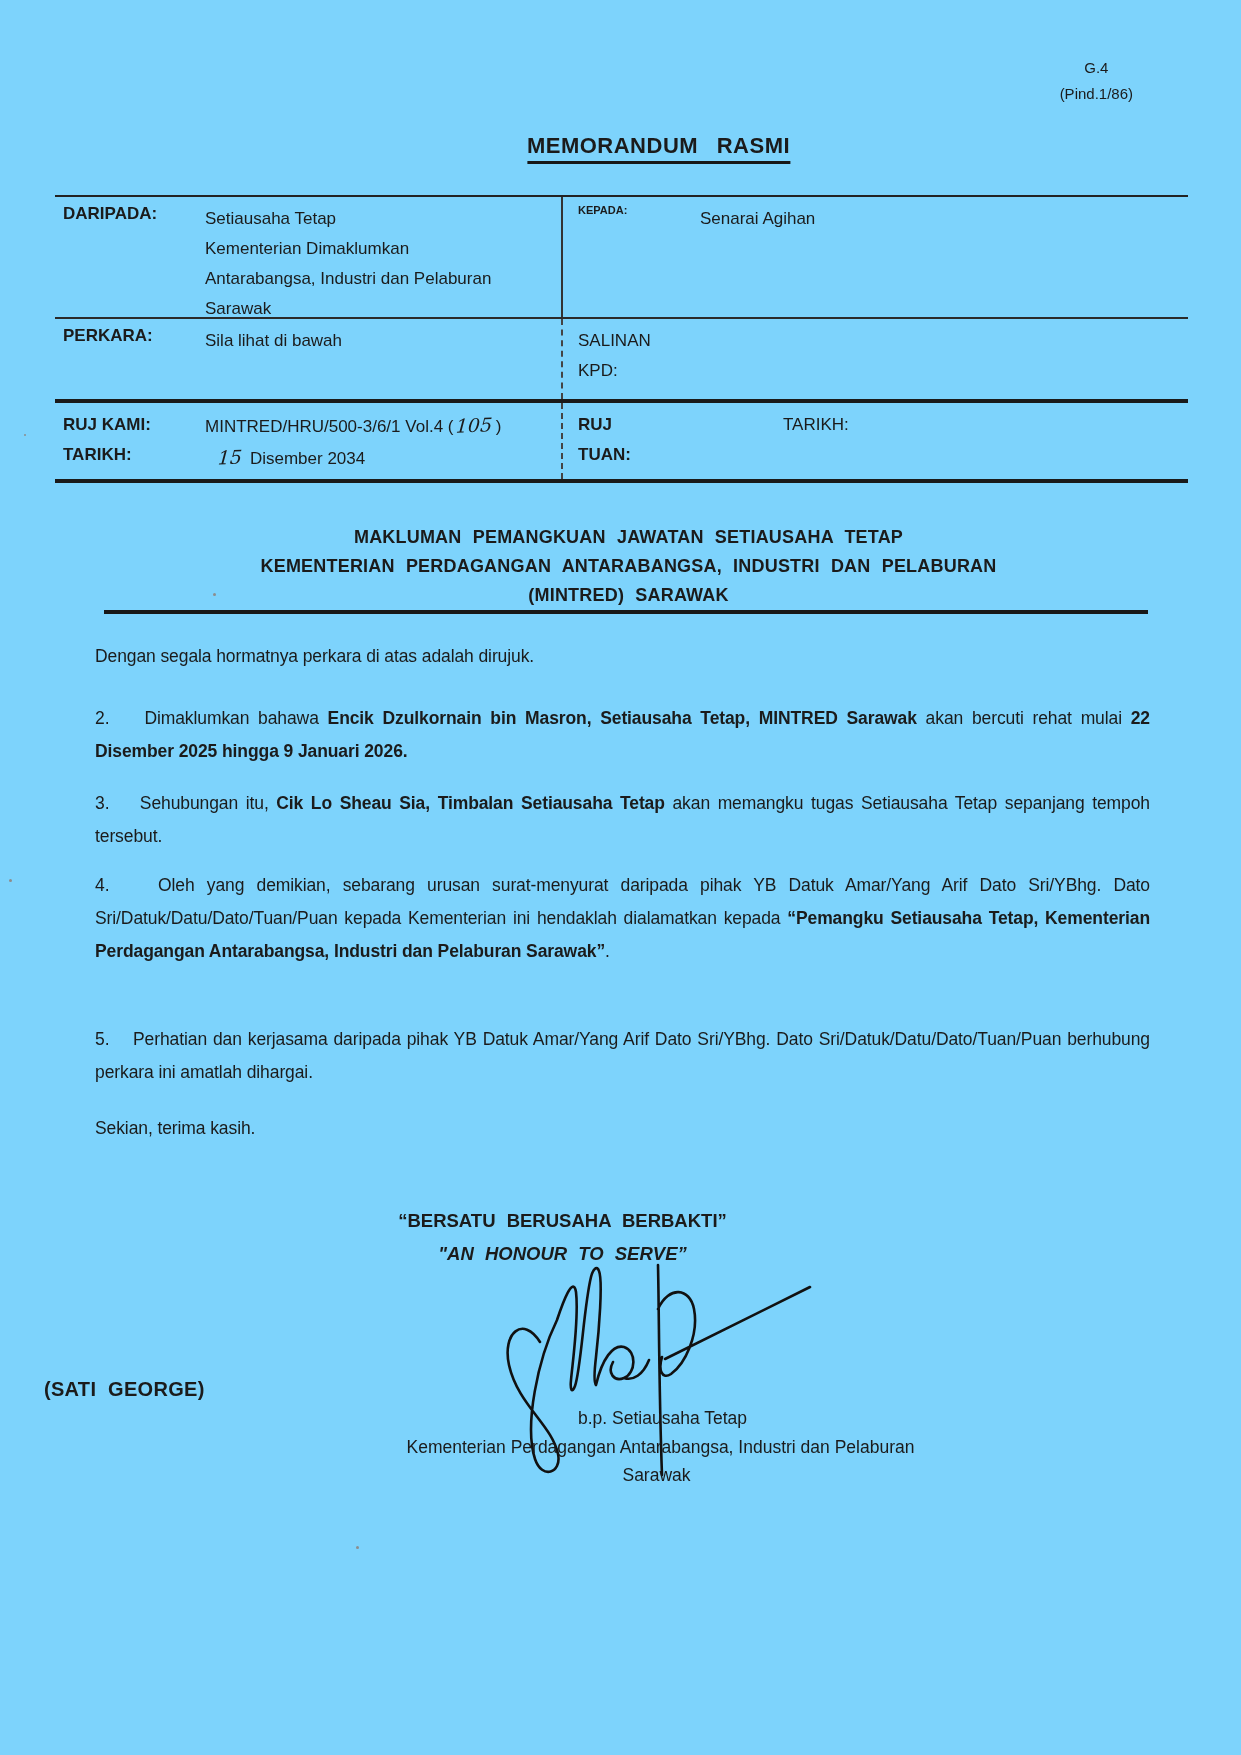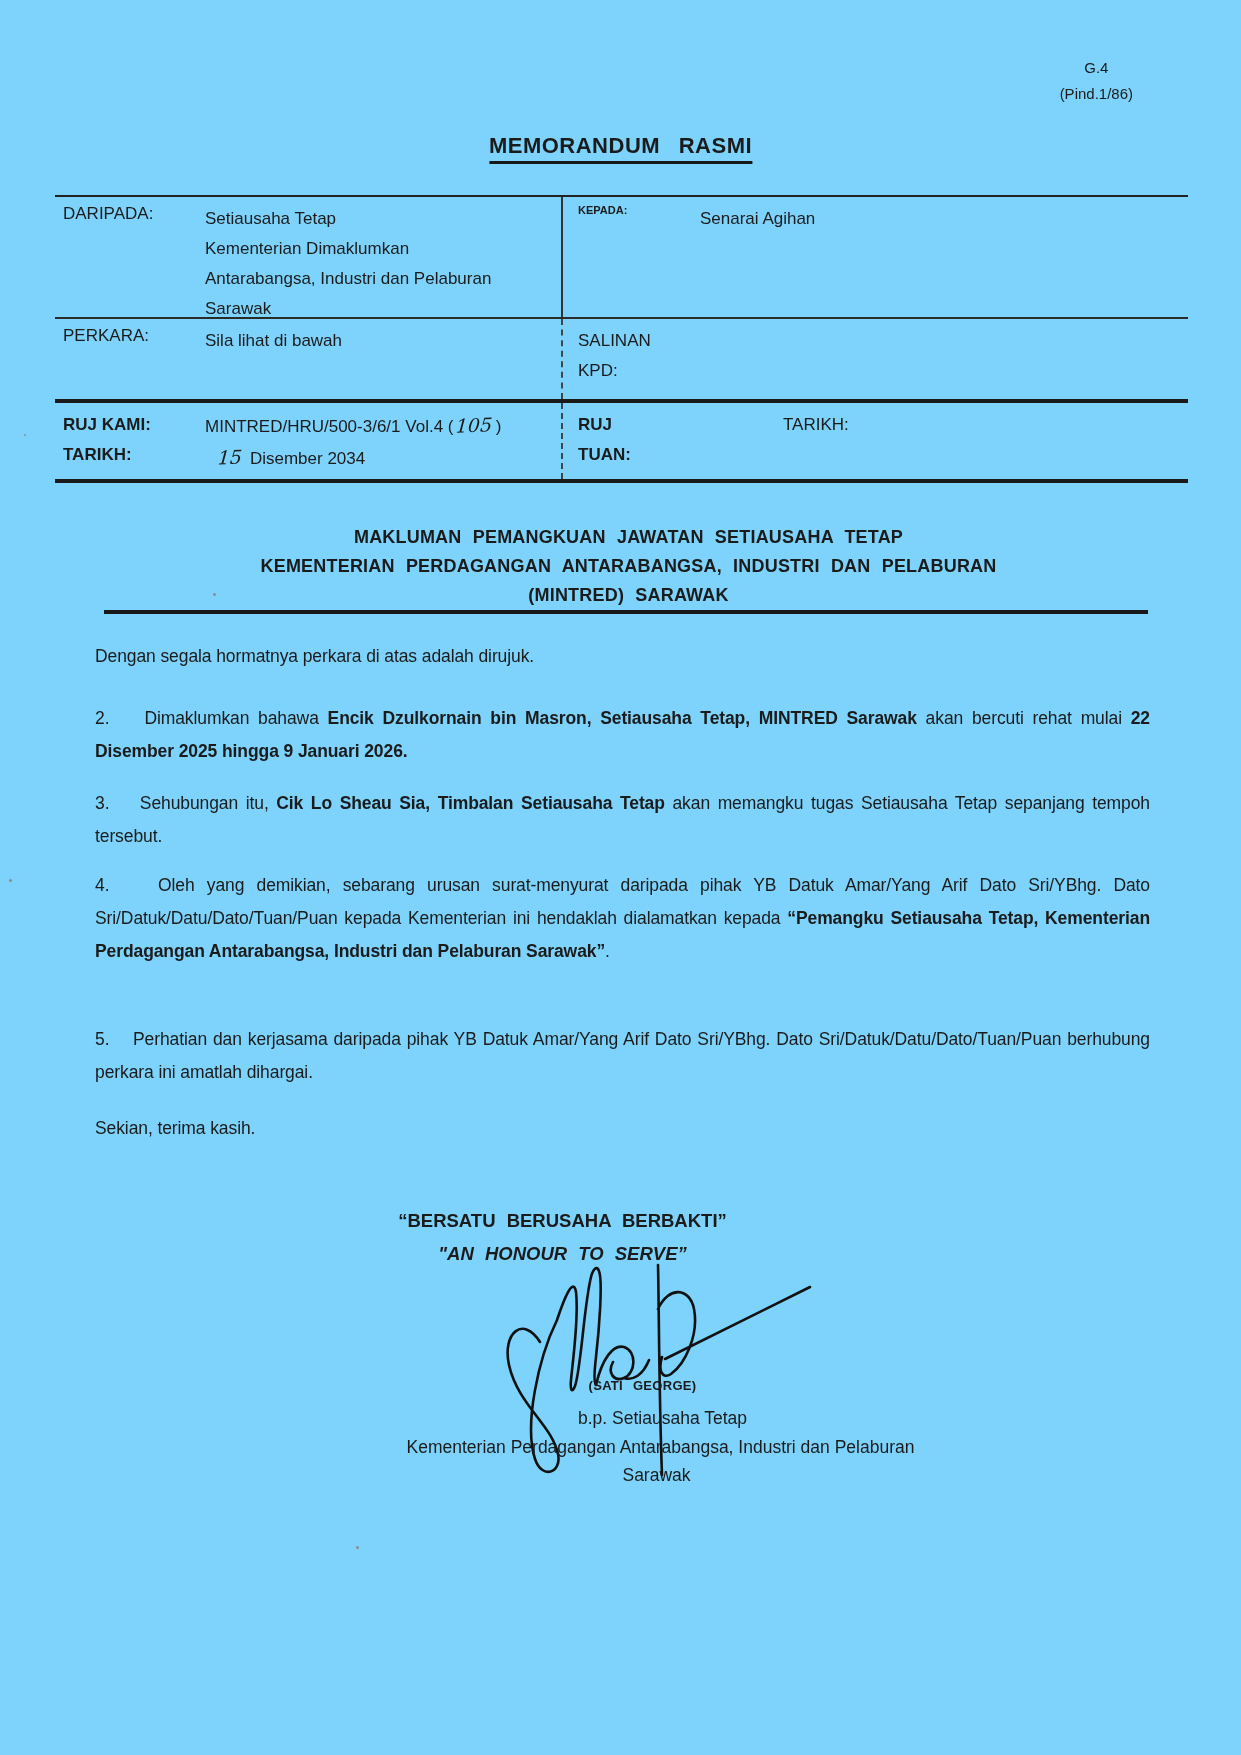--- a/index.html
+++ b/index.html
@@ -5,34 +5,34 @@
   html,body{margin:0;padding:0;background:#ffffff;}
   .page{
     position:relative;width:1241px;height:1755px;background:#7dd3fc;
     font-family:"Liberation Sans", sans-serif;color:#1b1b1b;overflow:hidden;
   }
   b{font-weight:bold;}
   
   .corner{position:absolute;top:55px;right:108px;text-align:center;font-size:15px;line-height:26px;}
   
   .memo-title{
-    position:absolute;top:133px;left:50%;transform:translateX(-50%);
+    position:absolute;top:133px;left:50%;transform:translateX(-50%);margin-left:38px;
     font-size:22px;font-weight:bold;letter-spacing:.5px;word-spacing:12px;
     border-bottom:3px solid #171717;padding-bottom:2px;white-space:nowrap;
   }
   
   .memo-table{position:absolute;left:55px;top:195px;width:1133px;border-top:2px solid #222;}
   .mt-row{display:flex;box-sizing:border-box;}
   .mt-row1{height:122px;border-bottom:2px solid #2a2a2a;}
   .mt-row2{height:84px;border-bottom:4px solid #1a1a1a;}
   .mt-row3{height:80px;border-bottom:4px solid #1a1a1a;}
   .mt-left{width:508px;box-sizing:border-box;border-right:2px solid #333;padding:7px 0 0 8px;display:flex;flex-shrink:0;}
   .mt-row2 .mt-left,.mt-row3 .mt-left{border-right:2px dashed #444;}
   .mt-right{flex:1;padding:7px 0 0 15px;display:flex;}
-  .mt-label{width:142px;font-weight:normal;font-size:17px;flex-shrink:0;}
+  .mt-label{width:142px;font-weight:bold;font-size:17px;flex-shrink:0;}
   .mt-label-r{width:122px;font-weight:bold;font-size:11px;flex-shrink:0;}
   .mt-value{font-size:17px;line-height:30px;}
   .mt-stack div{font-size:17px;font-weight:normal;line-height:30px;}
   .mt-ruj-labels{width:142px;flex-shrink:0;}
   .mt-ruj-labels div,.mt-rujtuan div{font-size:17px;font-weight:bold;line-height:30px;}
   .mt-rujtuan{width:205px;flex-shrink:0;}
   .hand{
     font-family:"DejaVu Serif", serif;font-style:italic;font-size:19px;
     display:inline-block;transform:skewX(-6deg) rotate(-2deg);padding:0 3px;
   }
@@ -49,22 +49,22 @@
   }
   .para.no-just{text-align:left;}
   .p1{top:640px;} .p2{top:702px;} .p3{top:787px;} .p4{top:869px;} .p5{top:1023px;} .p6{top:1112px;}
   
   .motto{
     position:absolute;top:1204px;left:50%;transform:translateX(-50%);margin-left:-58px;
     text-align:center;font-size:18.5px;font-weight:bold;line-height:33px;word-spacing:6px;white-space:nowrap;
   }
   .motto .m2{font-style:italic;}
   
-  .sig-name{position:absolute;top:1378px;left:0;width:100%;text-align:center;padding-left:44px;box-sizing:border-box;
-    font-size:13px;font-weight:bold;word-spacing:6px;letter-spacing:.3px;}
+  .sig-name{position:absolute;top:1378px;left:0;width:100%;text-align:left;padding-left:44px;box-sizing:border-box;
+    font-size:20px;font-weight:bold;word-spacing:6px;letter-spacing:.3px;}
   .sig-bp{position:absolute;top:1408px;left:0;width:100%;text-align:center;padding-left:84px;box-sizing:border-box;font-size:17.5px;}
   .sig-org{position:absolute;top:1437px;left:0;width:100%;text-align:center;padding-left:80px;box-sizing:border-box;font-size:17.5px;}
   .sig-org2{position:absolute;top:1465px;left:0;width:100%;text-align:center;padding-left:72px;box-sizing:border-box;font-size:17.5px;}
   .sig-svg{position:absolute;left:478px;top:1247px;}
   
   .dot{position:absolute;width:3px;height:3px;background:#8d8d8d;border-radius:50%;}
 </style>
 </head>
 <body>
 

